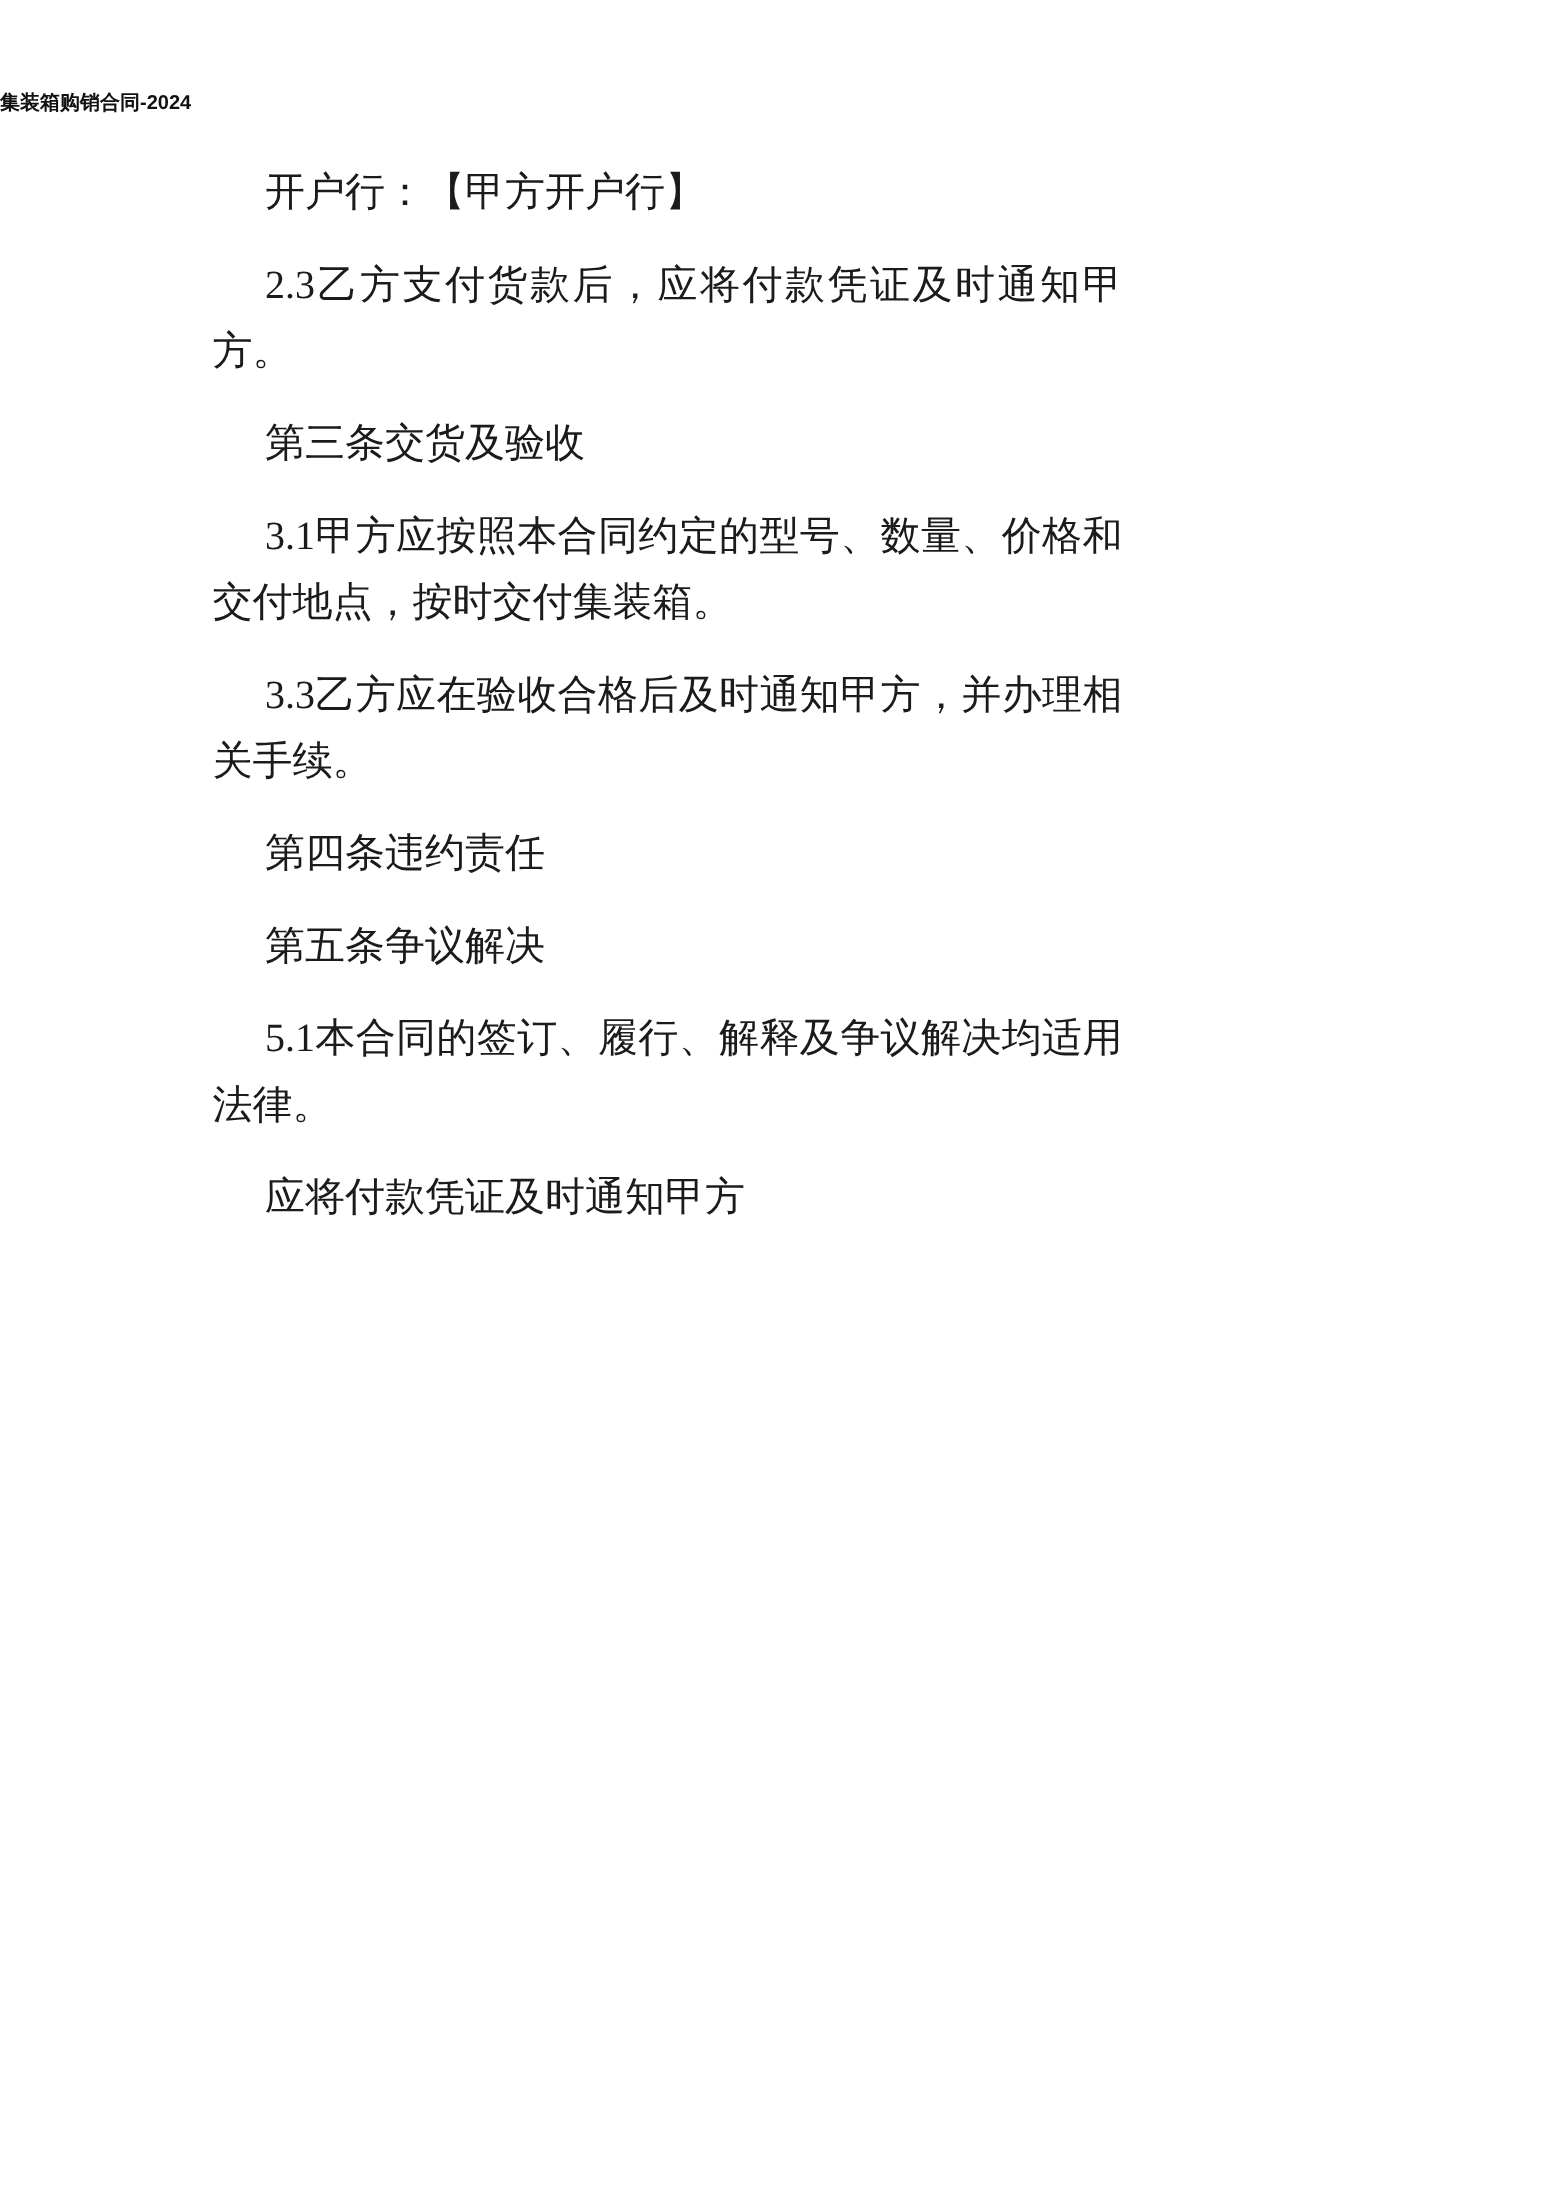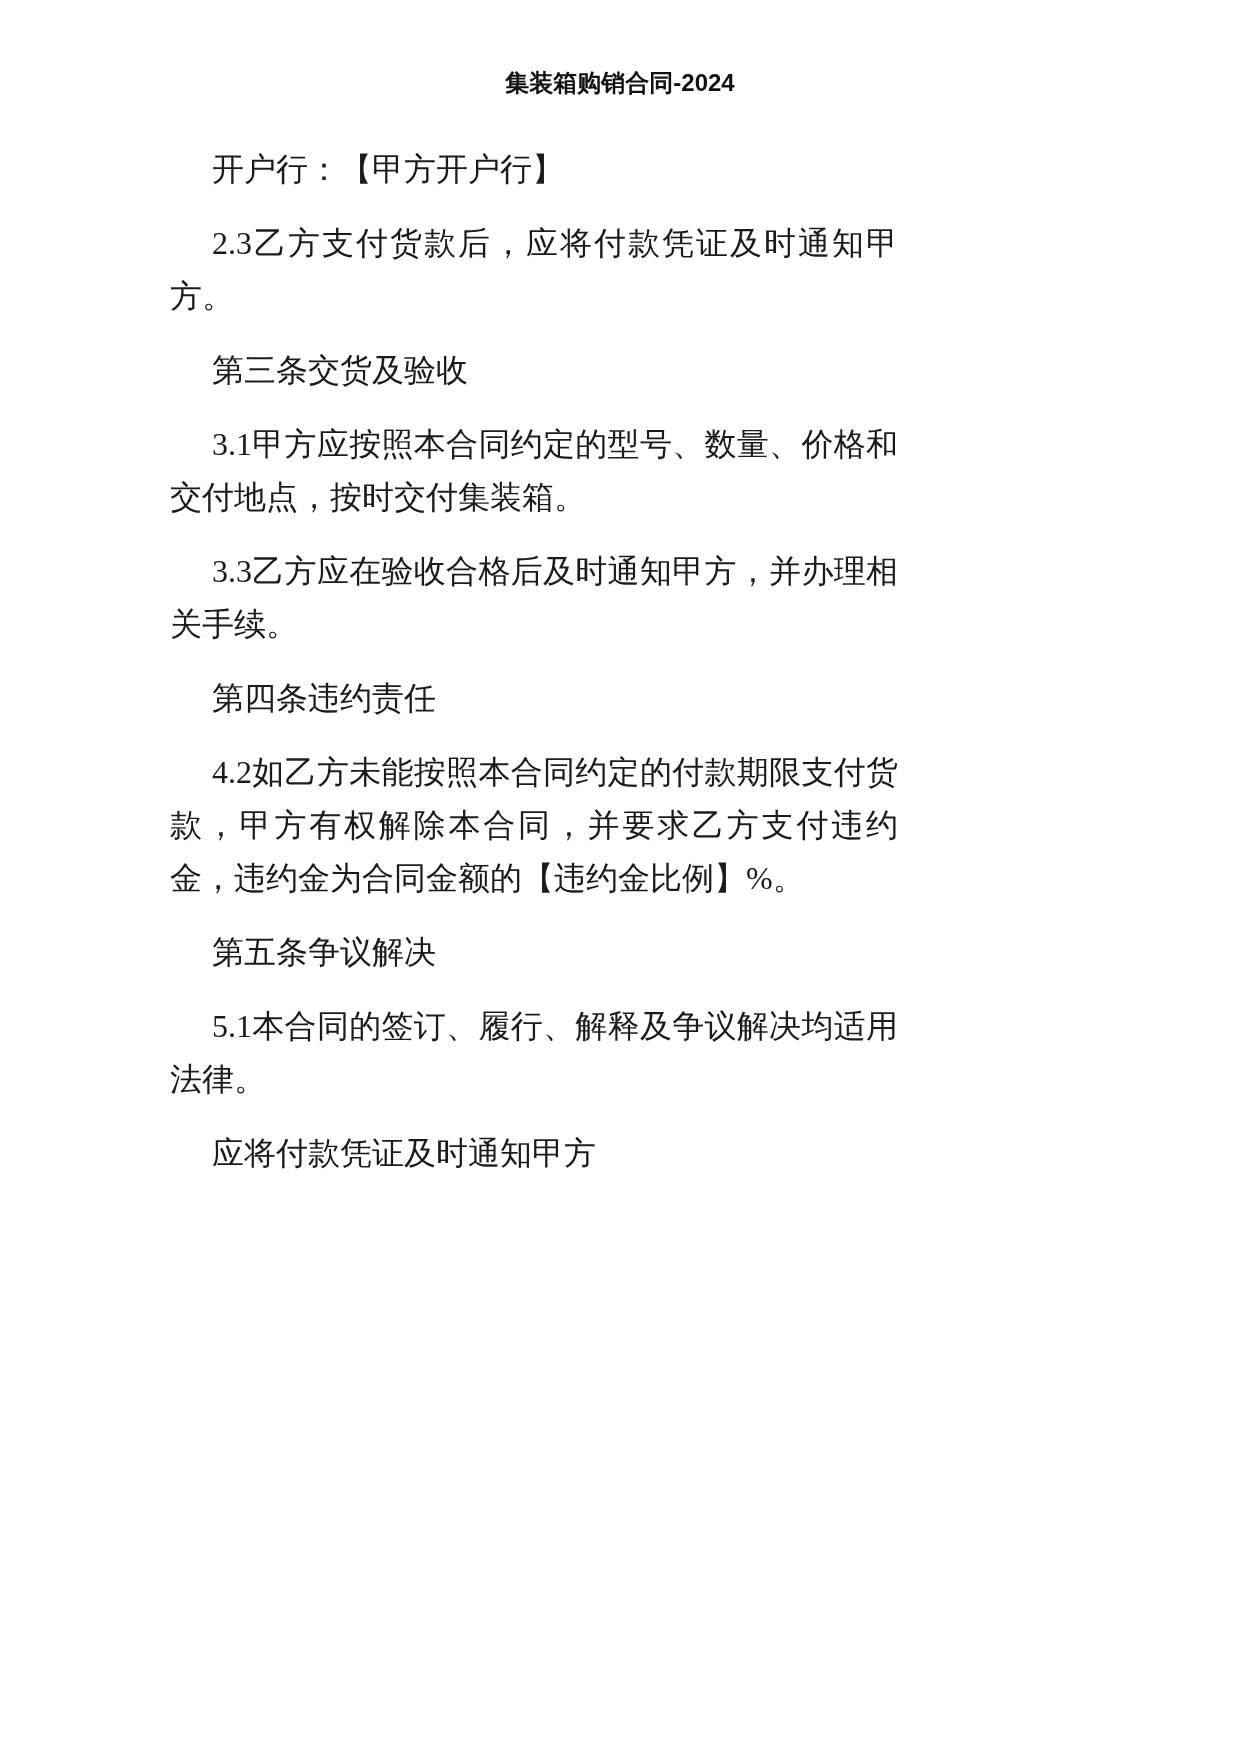--- a/index.html
+++ b/index.html
@@ -10,29 +10,28 @@
   body {
     width: 1240px;
     height: 1753px;
     position: relative;
     overflow: hidden;
     font-family: "Liberation Serif", "DejaVu Serif", serif;
     color: #1b1b1b;
   }
   .doc-header {
     padding-top: 70px;
-    text-align: center;
     font-family: "Liberation Sans", "DejaVu Sans", sans-serif;
     font-weight: bold;
-    font-size: 24px;
+    font-size: 16px;
     line-height: 26px;
     color: #111111;
   }
   .doc-content {
-    margin-top: 47px;
+    margin-top: 31px;
     padding: 0 170px;
     box-sizing: border-box;
     width: 1068px;
   }
   .doc-content p {
     margin: 0 0 21px 0;
     font-size: 32px;
     line-height: 53px;
     text-indent: 42px;
     text-align: justify;
@@ -46,17 +45,16 @@
 
 <div class="doc-header">集装箱购销合同-2024</div>
 
 <div class="doc-content">
   <p>开户行：【甲方开户行】</p>
   <p>2.3乙方支付货款后，应将付款凭证及时通知甲方。</p>
   <p>第三条交货及验收</p>
   <p>3.1甲方应按照本合同约定的型号、数量、价格和交付地点，按时交付集装箱。</p>
   <p>3.3乙方应在验收合格后及时通知甲方，并办理相关手续。</p>
   <p>第四条违约责任</p>
-  <p>4.2如乙方未能按照本合同约定的付款期限支付货款，甲方有权解除本合同，并要求乙方支付违约金，违约金为合同金额的【违约金比例】%。</p>
   <p>第五条争议解决</p>
   <p>5.1本合同的签订、履行、解释及争议解决均适用法律。</p>
   <p>应将付款凭证及时通知甲方</p>
 </div>
 
 </body></html>

